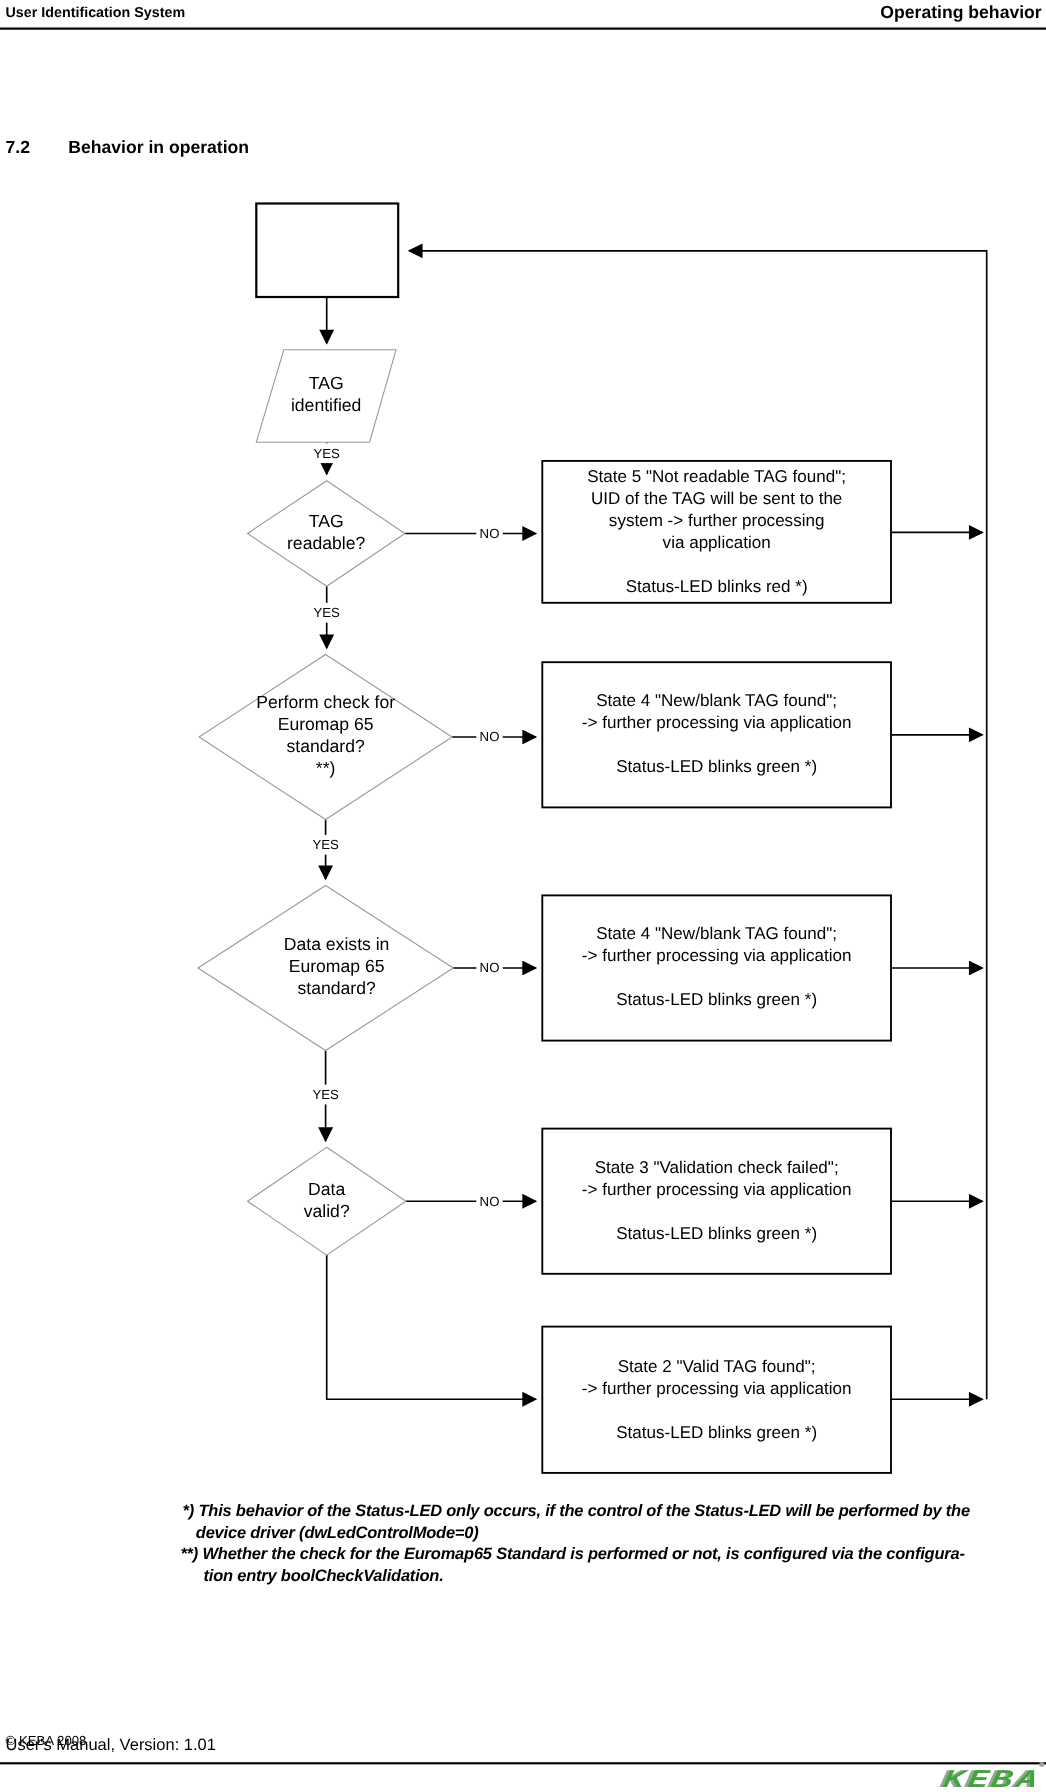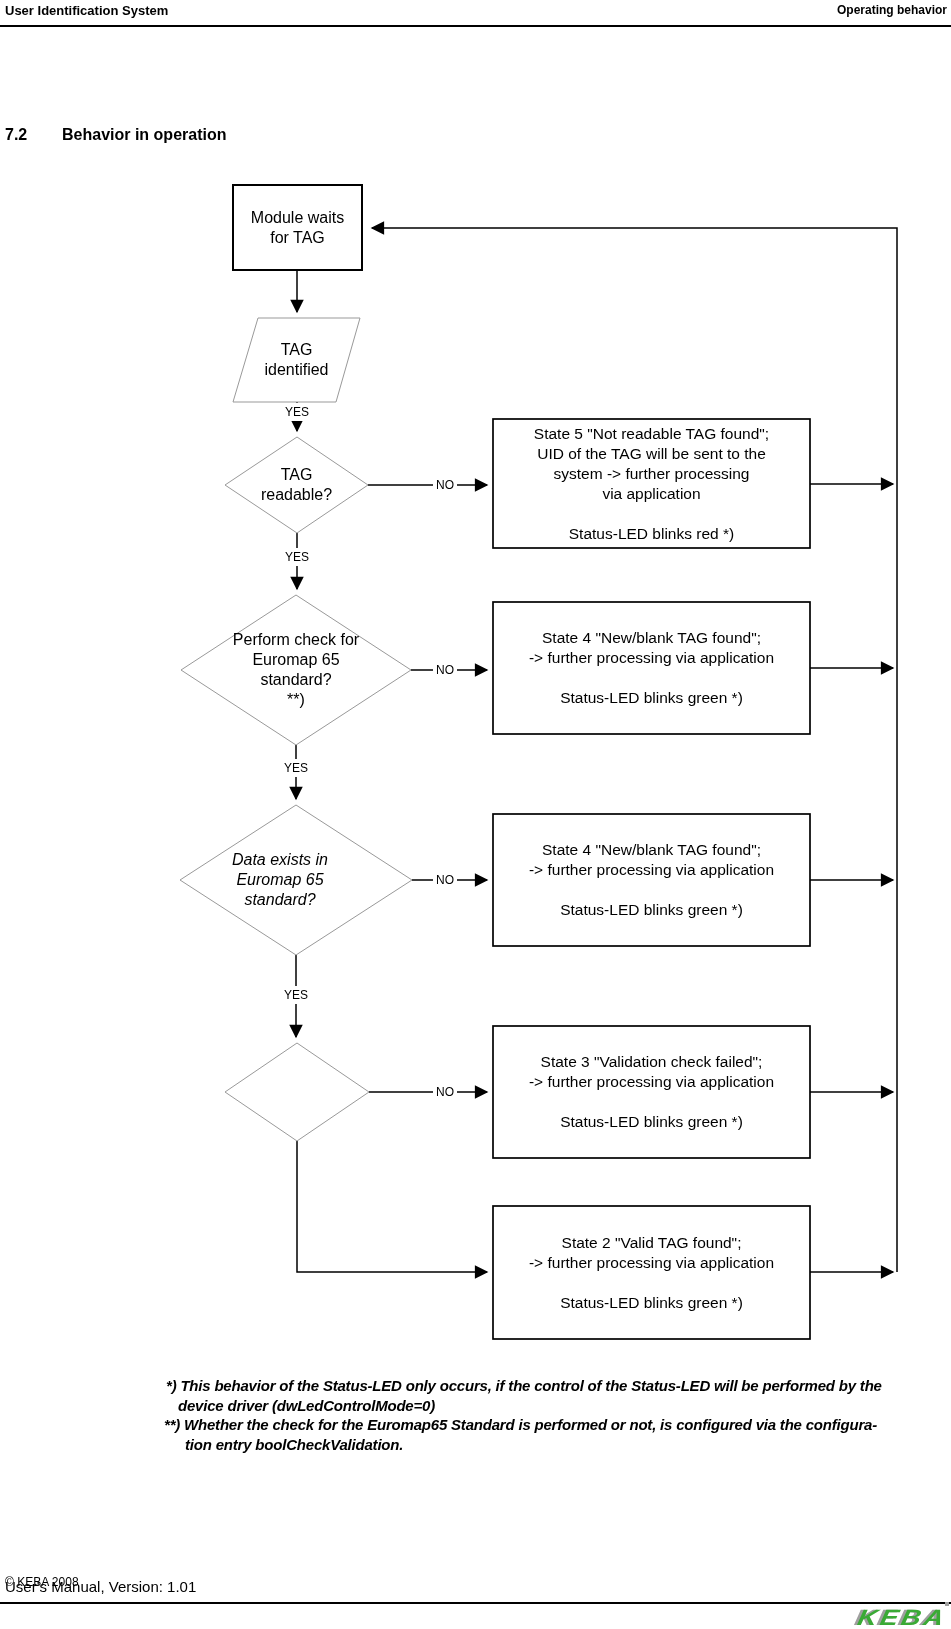--- a/index.html
+++ b/index.html
@@ -2,21 +2,21 @@
 <html><head>
 <meta charset="utf-8">
 <style>
   html,body { margin:0; padding:0; background:#ffffff; }
   .page {
     position:relative; width:951px; height:1629px; background:#ffffff;
     font-family:"Liberation Sans", sans-serif; color:#000; overflow:hidden;
   }
   
   .hdr-left  { position:absolute; left:5px;  top:3px; font-size:13px; font-weight:bold; }
-  .hdr-right { position:absolute; right:4px; top:3px; font-size:12px; font-weight:bold; }
+  .hdr-right { position:absolute; right:4px; top:3px; font-size:16px; font-weight:bold; }
   .hdr-rule  { position:absolute; left:0; top:25px; width:951px; height:2px; background:#000; }
   
   .sec { position:absolute; left:5px; top:126px; font-size:16px; font-weight:bold; }
   .sec .num { display:inline-block; width:57px; }
   
   .chart-svg { position:absolute; left:0; top:0; }
   
   .node-text {
     position:absolute; display:flex; align-items:center; justify-content:center;
     text-align:center; white-space:pre-line; font-size:16px; line-height:20px;
@@ -24,21 +24,20 @@
   .box-text { font-size:15.5px; line-height:20px; }
   .edge-label {
     position:absolute; transform:translate(-50%,-50%); background:#fff;
     font-size:12px; padding:0 3px; line-height:18px;
   }
   
   .footnotes {
     position:absolute; left:166px; top:1364px; width:740px;
     font-size:15px; line-height:19.5px; font-style:italic; font-weight:bold;
     letter-spacing:-0.2px;
-    margin-top:12px;
   }
   .fn-l2 { margin-left:12px; }
   .fn-l3 { margin-left:-2px; }
   .fn-l4 { margin-left:19px; }
   
   .ftr-left  { position:absolute; left:5px;  top:1578px; font-size:15px; }
   .ftr-page  { position:absolute; right:4px; top:1670px; font-size:16px;font-weight:bold; }
   .ftr-rule  { position:absolute; left:0; top:1602px; width:951px; height:2px; background:#000; }
   .ftr-copy  { position:absolute; left:5px; top:1575px; font-size:12px; }
   .logo { position:absolute; right:6px; top:1603px; height:24px; }
@@ -99,33 +98,33 @@
 
     <g fill="#fff" stroke="#999999" stroke-width="1">
       <polygon points="258,318 360,318 336,402 233,402"></polygon>
       <polygon points="297,437 368,485 297,533 225,485"></polygon>
       <polygon points="296,595 411,670 296,745 181,670"></polygon>
       <polygon points="296,805 412,880 296,955 180,880"></polygon>
       <polygon points="297,1043 369,1092 297,1141 225,1092"></polygon>
     </g>
   </svg>
 
-  <div class="node-text" style="left:233px; top:185px; width:129px; height:85px;">Module waits
-for TAG</div>
   <div class="node-text" style="left:233px; top:318px; width:127px; height:84px;">TAG
 identified</div>
   <div class="node-text" style="left:225px; top:437px; width:143px; height:96px;">TAG
 readable?</div>
   <div class="node-text" style="left:181px; top:597px; width:230px; height:146px;">Perform check for
 Euromap 65
 standard?
 **)</div>
-  <div class="node-text" style="left:164px; top:807px; width:232px; height:146px;font-style:italic;">Data exists in
+  <div class="node-text" style="left:190px; top:807px; width:232px; height:146px;">Data exists in
 Euromap 65
 standard?</div>
+  <div class="node-text" style="left:225px; top:1043px; width:144px; height:98px;">Data
+valid?</div>
 
   <div class="node-text box-text" style="left:493px; top:419px; width:317px; height:129px;">State 5 "Not readable TAG found";
 UID of the TAG will be sent to the
 system -&gt; further processing
 via application
 
 Status-LED blinks red *)</div>
   <div class="node-text box-text" style="left:493px; top:602px; width:317px; height:132px;">State 4 "New/blank TAG found";
 -&gt; further processing via application
 

